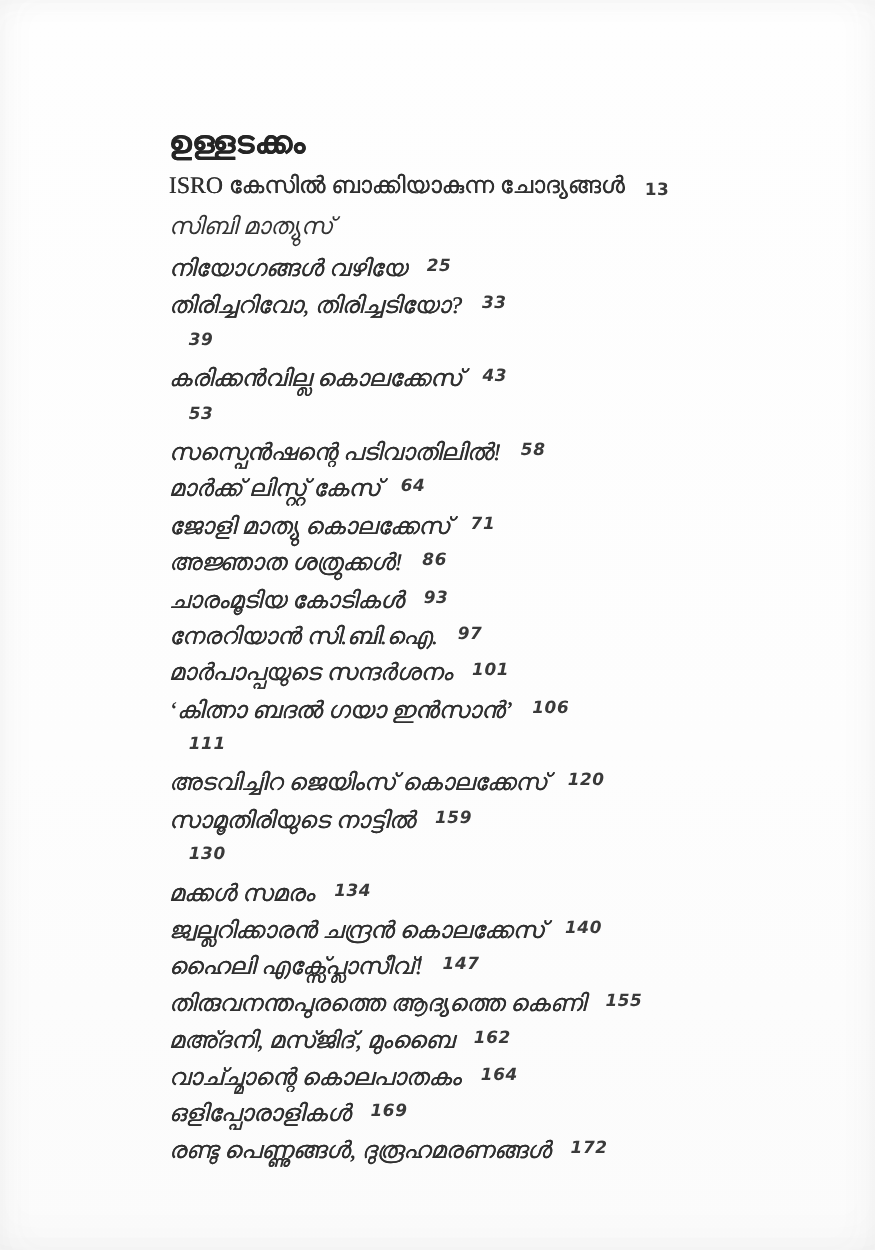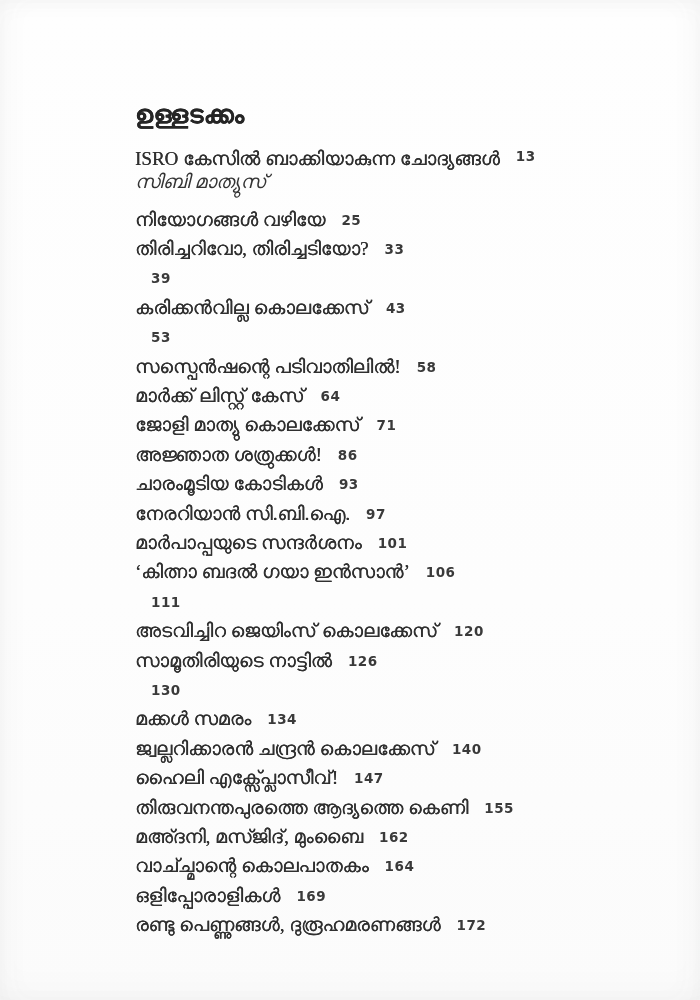--- a/index.html
+++ b/index.html
@@ -29,23 +29,22 @@
     font-weight: 700;
     letter-spacing: 0.5px;
     color: #252525;
     text-shadow: 0.3px 0 0 currentColor;
   }
   .lead-entry {
     position: absolute;
     left: 135px;
     top: 138px;
     display: flex;
-    align-items: flex-start;
+    align-items: flex-end;
     white-space: nowrap;
-    margin-top: 10px;
   }
   .lead-author {
     position: absolute;
     left: 135px;
     top: 171px;
     font-size: 19px;
     font-style: italic;
     color: #333333;
     text-align: right;
   }
@@ -64,22 +63,23 @@
   }
   .toc-list {
     position: absolute;
     left: 135px;
     top: 205px;
     right: 30px;
   }
   .toc-row {
     height: 29.4px;
     display: flex;
-    align-items: center;
+    align-items: flex-start;
     white-space: nowrap;
+    font-style: italic;
   }
 </style>
 </head>
 <body>
 
 <div class="page">
 
   <h1 class="contents-title">ഉള്ളടക്കം</h1>
 
   <div class="lead-entry">
@@ -157,21 +157,21 @@
       <span class="entry-page">111</span>
     </div>
 
     <div class="toc-row">
       <span class="entry-text">അടവിച്ചിറ ജെയിംസ് കൊലക്കേസ്</span>
       <span class="entry-page">120</span>
     </div>
 
     <div class="toc-row">
       <span class="entry-text">സാമൂതിരിയുടെ നാട്ടിൽ</span>
-      <span class="entry-page">126</span>
+      <span class="entry-page">159</span>
     </div>
 
     <div class="toc-row">
       <span class="entry-page">130</span>
     </div>
 
     <div class="toc-row">
       <span class="entry-text">മക്കൾ സമരം</span>
       <span class="entry-page">134</span>
     </div>

